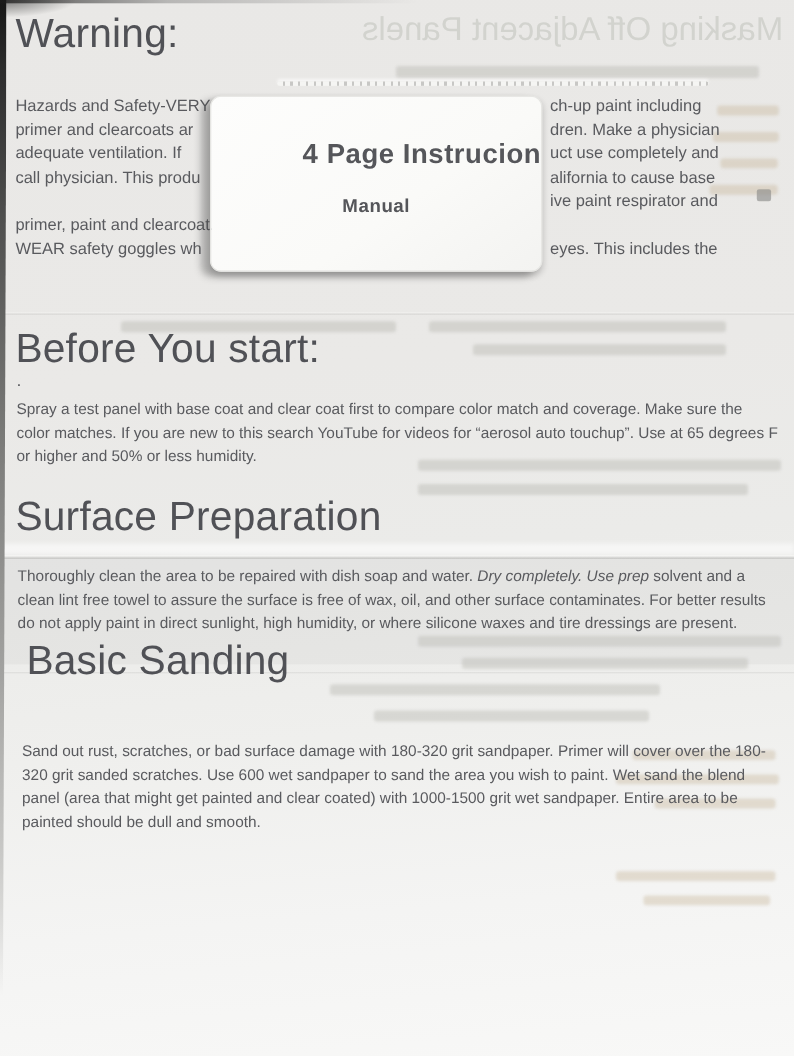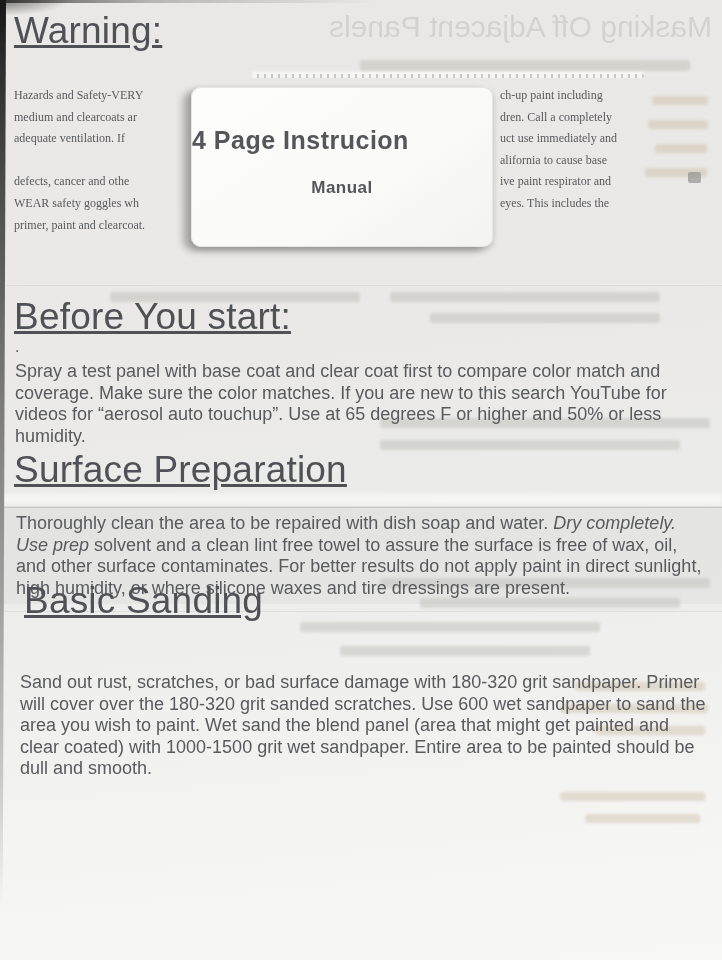--- a/index.html
+++ b/index.html
@@ -32,28 +32,28 @@
   .gbar.warm{background:rgba(198,178,150,.38);}
   
   .perforation{position:absolute;left:252px;top:74px;width:392px;height:4px;z-index:4;border-radius:2px;
     background:repeating-linear-gradient(90deg,#f7f7f5 0 5px,rgba(165,165,162,.55) 5px 7px);
     box-shadow:0 -2px 3px rgba(255,255,255,.8);opacity:.9;}
   
   .sticker{position:absolute;left:191px;top:87px;width:300px;height:158px;z-index:5;
     background:linear-gradient(145deg,#fdfdfc 0%,#fafaf8 60%,#f3f3f1 100%);
     border:1px solid #e6e6e3;border-radius:10px;
     box-shadow:-8px 4px 7px rgba(70,70,70,.38),0 3px 6px rgba(0,0,0,.18);}
-  .sticker-line1{position:absolute;left:0;top:38px;width:100%;text-align:left;
+  .sticker-line1{position:absolute;left:0;top:38px;width:100%;text-align:right;
     font-size:25px;font-weight:bold;color:#55565a;letter-spacing:.5px;}
   .sticker-line2{position:absolute;left:0;top:90px;width:100%;text-align:center;
     font-size:17px;font-weight:bold;color:#55565a;letter-spacing:.5px;}
   
-  .h1{position:absolute;font-size:37px;color:#505156;letter-spacing:.2px;z-index:2;text-decoration:underline;}
-  .body-text{position:absolute;font-size:18px;line-height:21.6px;z-index:2;}
-  .w-lines{position:absolute;left:14px;top:88px;width:694px;z-index:2;font-size:12px;font-family:Liberation Serif, serif;}
+  .h1{position:absolute;font-size:37px;color:#505156;letter-spacing:.2px;z-index:2;}
+  .body-text{position:absolute;font-size:14px;line-height:21.6px;z-index:2;}
+  .w-lines{position:absolute;left:14px;top:88px;width:694px;z-index:2;font-size:15px;}
   .w-line{position:relative;height:21.6px;white-space:nowrap;}
   .w-line .frag-right{position:absolute;left:486px;top:0;}
   .stray-dot{position:absolute;left:15px;top:338px;font-size:16px;z-index:2;}
   .italic{font-style:italic;text-align:center;}
 </style>
 </head>
 <body>
 
 <div class="page">
 
@@ -81,26 +81,26 @@
   <div class="band-darker"></div>
   <div class="crease crease-faint" style="top:284px;"></div>
   <div class="crease crease-light-band" style="top:494px;"></div>
   <div class="crease crease-line" style="top:505px;"></div>
   <div class="crease crease-faint" style="top:610px;"></div>
 
   <div class="h1" style="left:14px;top:10px;">Warning:</div>
 
   <div class="w-lines">
     <div class="w-line"><span>Hazards and Safety-VERY</span><span class="frag-right">ch-up paint including</span></div>
-    <div class="w-line"><span>medium and clearcoats ar</span><span class="frag-right">dren. Call a completely</span></div>
-    <div class="w-line"><span>adequate ventilation. If</span><span class="frag-right">uct use immediately and</span></div>
-    <div class="w-line"><span class="frag-right">alifornia to cause base</span></div>
-    <div class="w-line"><span>defects, cancer and othe</span><span class="frag-right">ive paint respirator and</span></div>
+    <div class="w-line"><span>primer and clearcoats ar</span><span class="frag-right">dren. Make a physician</span></div>
+    <div class="w-line"><span>adequate ventilation. If</span><span class="frag-right">uct use completely and</span></div>
+    <div class="w-line"><span>call physician. This produ</span><span class="frag-right">alifornia to cause base</span></div>
+    <div class="w-line"><span class="frag-right">ive paint respirator and</span></div>
+    <div class="w-line"><span>primer, paint and clearcoat.</span><span class="frag-right"></span></div>
     <div class="w-line"><span>WEAR safety goggles wh</span><span class="frag-right">eyes. This includes the</span></div>
-    <div class="w-line"><span>primer, paint and clearcoat.</span><span class="frag-right"></span></div>
   </div>
 
   <div class="perforation"></div>
   <div class="sticker">
     <div class="sticker-line1">4 Page Instrucion</div>
     <div class="sticker-line2">Manual</div>
   </div>
 
   <div class="h1" style="left:14px;top:296px;">Before You start:</div>
   <div class="stray-dot">.</div>

